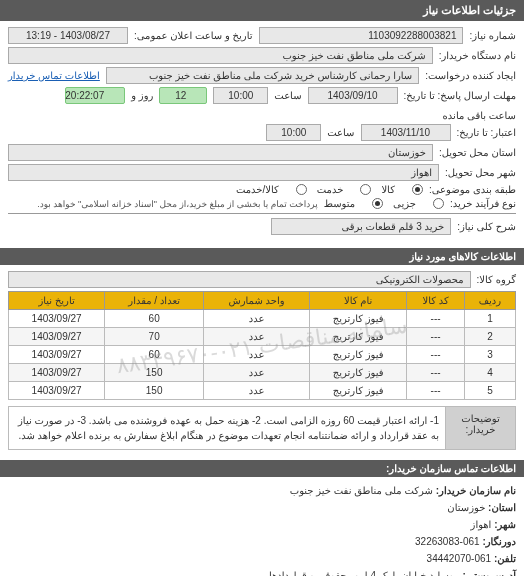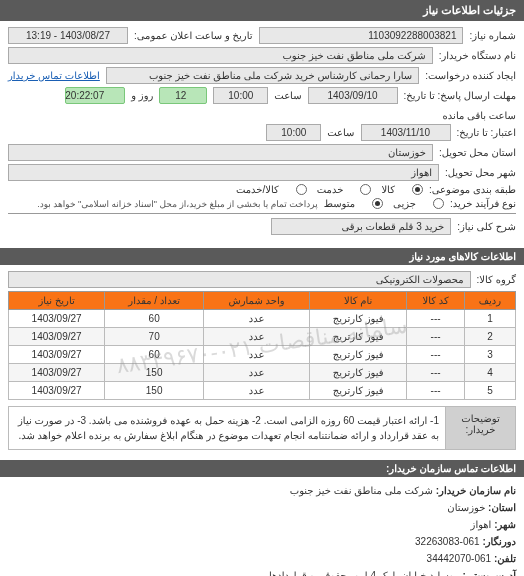--- a/index.html
+++ b/index.html
@@ -96,21 +96,21 @@
   font-size: 10px;
   font-weight: bold;
   margin-top: 4px;
 }
 .table {
   width: 100%;
   border-collapse: collapse;
   margin-top: 2px;
 }
 .table th {
-  background: #f97316;
+  background: #eab308;
   border: 1px solid #999;
   padding: 3px 4px;
   font-size: 10px;
   font-weight: normal;
 }
 .table td {
   border: 1px solid #bbb;
   padding: 3px 4px;
   font-size: 10px;
   text-align: center;

